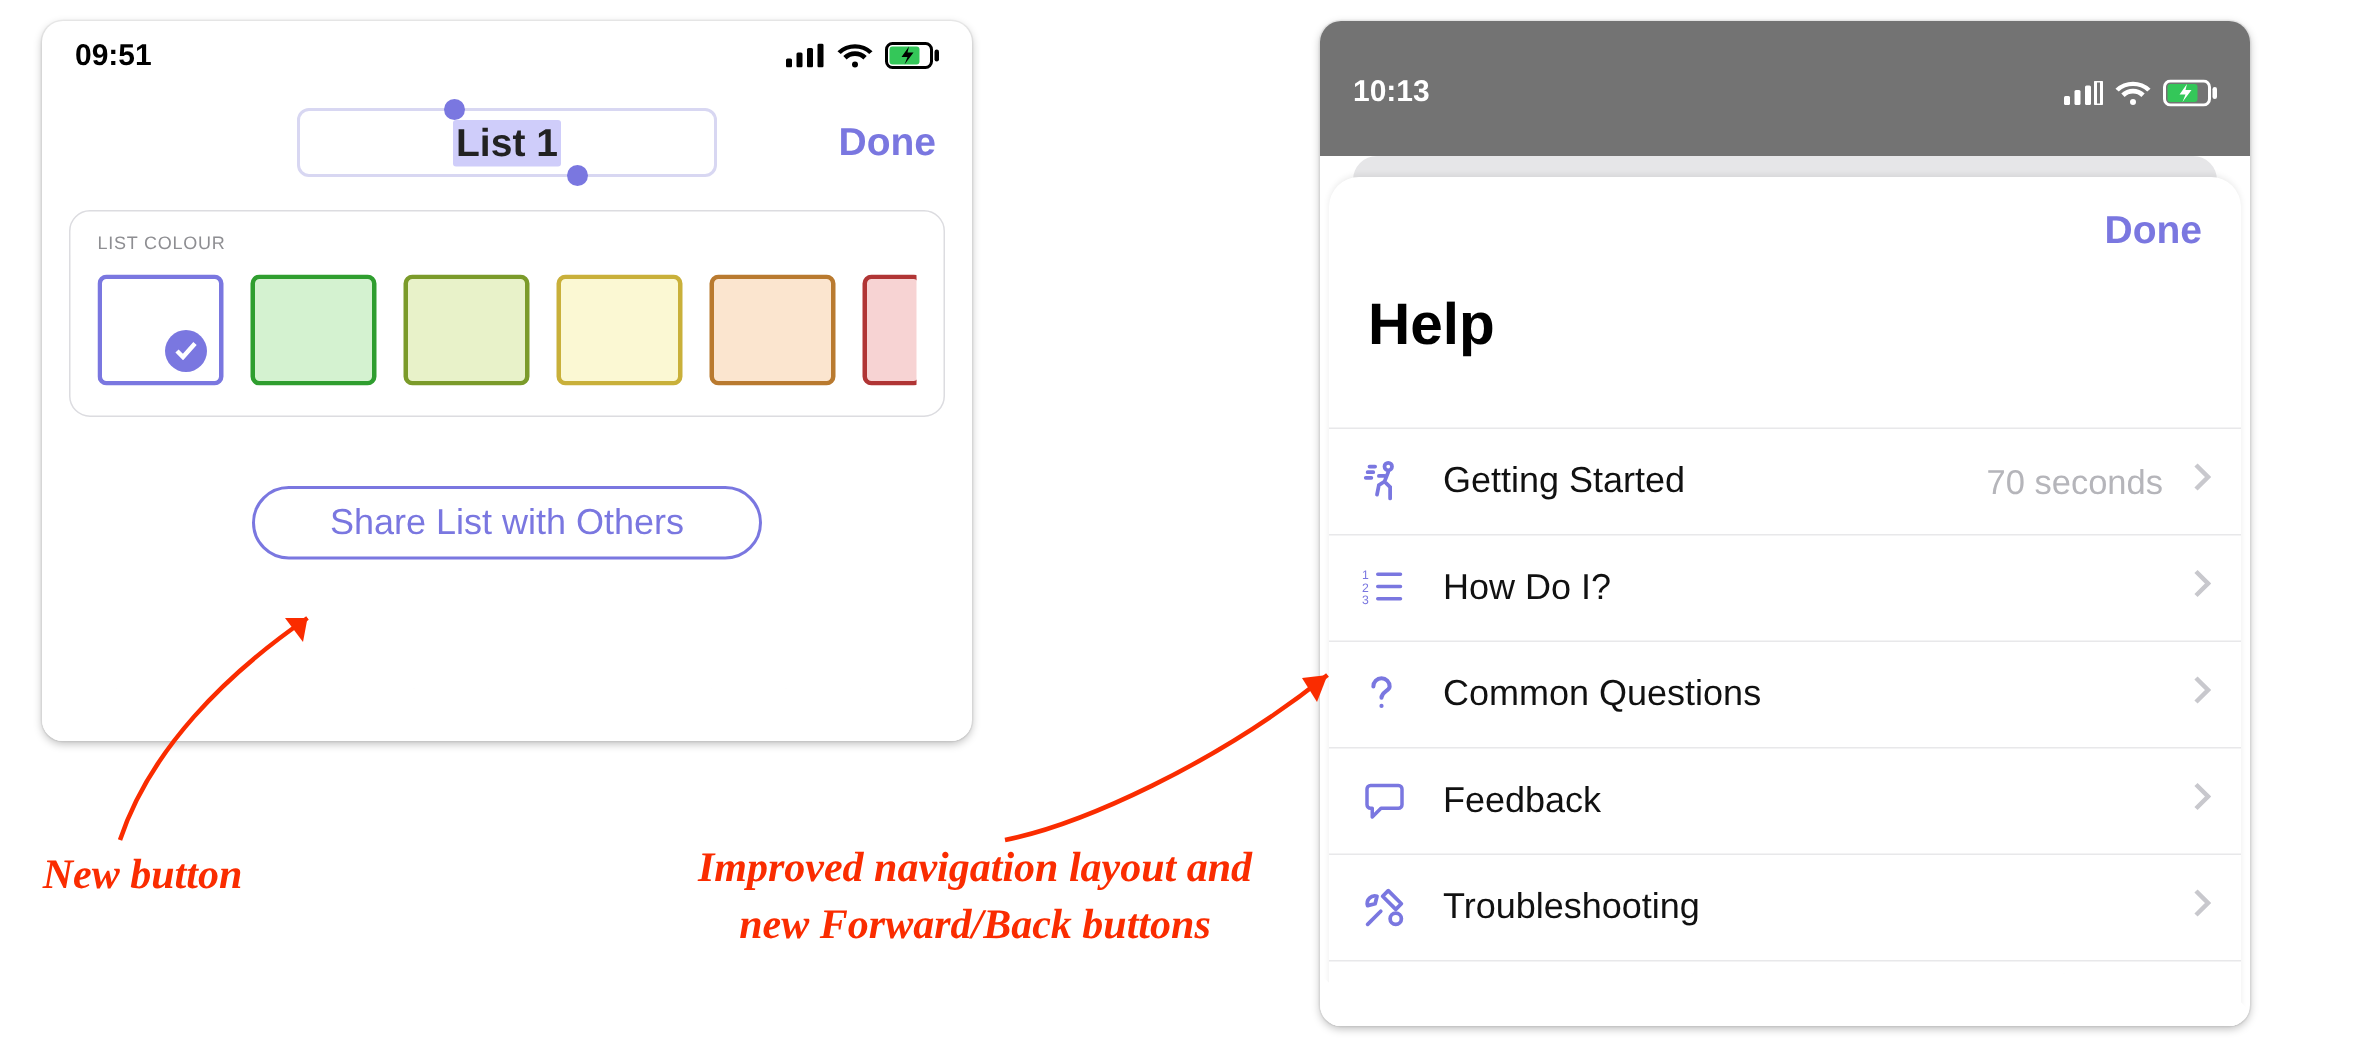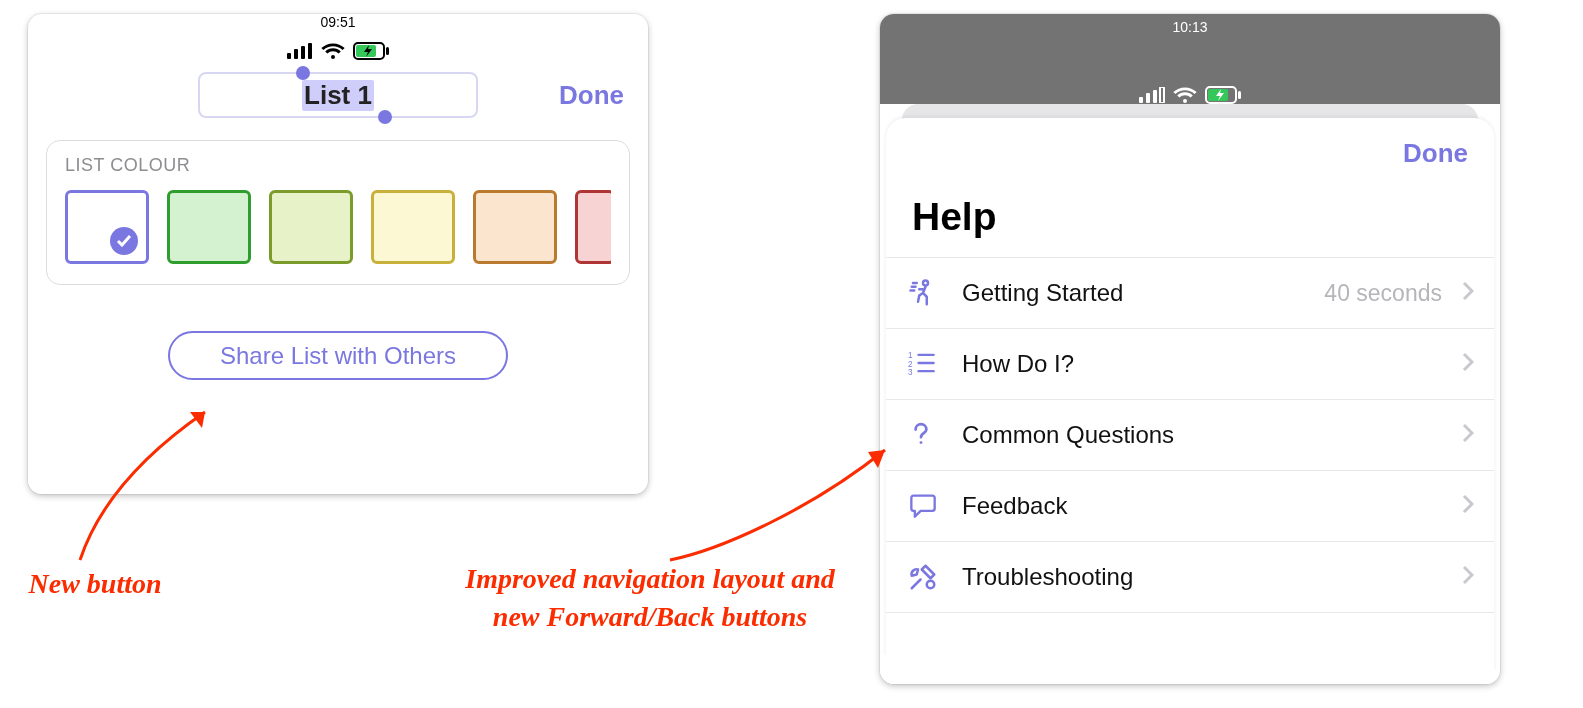--- a/index.html
+++ b/index.html
@@ -49,21 +49,21 @@
       64% 0, 68% 70%, 72% 0, 76% 70%, 80% 0, 84% 70%, 88% 0, 92% 70%,
       96% 0, 100% 70%, 100% 100%, 0 100%
     );
     filter: drop-shadow(0 -4px 3px rgba(0,0,0,.06));
   }
 
   
   .statusbar {
     height: 46px; padding: 0 22px;
     display: flex; align-items: center; justify-content: space-between;
-    font-weight: 400; font-size: 14px; flex-direction: column;
+    font-weight: 700; font-size: 20px;
   }
   .phone.right .statusbar { background:#737373; color:#fff; height:90px; padding-top:5px; align-items:center; }
   .status-icons { display:flex; gap:8px; align-items:center; }
   .status-icons svg { display:block; }
 
   
   .sheet-peek {
     position:absolute; top:90px; left:22px; right:22px; height:26px;
     background:#e6e6e8; border-radius:16px 16px 0 0;
   }
@@ -99,21 +99,21 @@
     position:absolute; right:24px; top:50%; transform:translateY(-50%);
     color: var(--accent); font-size:26px; font-weight:600;
   }
 
   .card {
     margin: 10px 18px 0 18px;
     border:1px solid #dcdce0; border-radius:14px;
     padding: 14px 18px 20px 18px;
   }
   .card-label {
-    font-size: 18px; letter-spacing:.5px; color:#8e8e92; font-weight:500;
+    font-size: 12px; letter-spacing:.5px; color:#8e8e92; font-weight:500;
   }
   .swatches {
     margin-top:14px; display:flex; gap:18px; overflow:hidden;
   }
   .swatch {
     flex:0 0 84px; height:74px; border-radius:6px; border:3px solid;
     position:relative;
   }
   .swatch.selected { border-color: var(--accent); background:#fff; }
   .swatch .check {
@@ -137,21 +137,21 @@
   }
 
   
   .done-right {
     text-align:right; padding: 4px 26px 4px 0;
     color:var(--accent); font-size:26px; font-weight:600;
   }
   .page-title {
     font-size: 39px; font-weight: 700; padding: 22px 26px 18px 26px;
   }
-  .list { border-top:1px solid #e8e8ea; }
+  .list { border-top:1px solid #e8e8ea;margin-top:28px; }
   .row {
     display:flex; align-items:center; gap:20px;
     padding: 20px 20px 20px 22px;
     border-bottom:1px solid #e8e8ea;
     font-size:24px;
   }
   .row .ricon { width:34px; height:30px; flex:0 0 34px; color:var(--accent); }
   .row .label   { flex:1 1 auto; color:#111; }
   .row .trailing{ color:#b5b5ba; font-size:23px; white-space:nowrap; }
   .row .chev    { color:#c8c8cd; }
@@ -254,21 +254,21 @@
     <div class="list">
 
       <div class="row">
         <span class="ricon">
           <svg viewBox="0 0 24 24" width="30" height="30" fill="none" stroke="currentColor" stroke-width="2" stroke-linecap="round">
               <circle cx="14" cy="4" r="2"></circle>
               <path d="M14 7l-2 5 3 3v6M12 12l-3 2-1 5M9 9h3M2 10h3M3 7h3M4 4h3"></path>
             </svg>
         </span>
         <span class="label">Getting Started</span>
-        <span class="trailing">40 seconds</span>
+        <span class="trailing">70 seconds</span>
         <span class="chev"><svg width="12" height="20" viewBox="0 0 12 20" fill="none" stroke="currentColor" stroke-width="3">
               <path d="M2 2l8 8-8 8"></path>
             </svg></span>
       </div>
 
       <div class="row">
         <span class="ricon">
           <svg viewBox="0 0 24 24" width="28" height="28" fill="none" stroke="currentColor" stroke-width="2" stroke-linecap="round">
               <path d="M9 5h13M9 12h13M9 19h13"></path>
               <text x="0" y="8" font-size="7" fill="currentColor" stroke="none">1</text>

